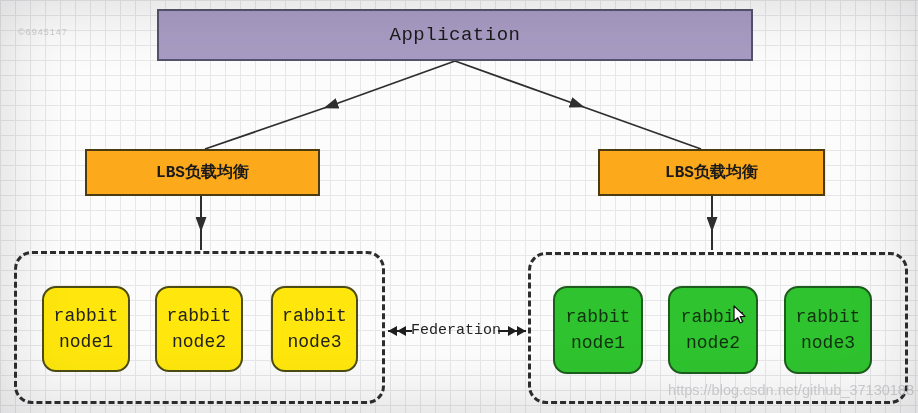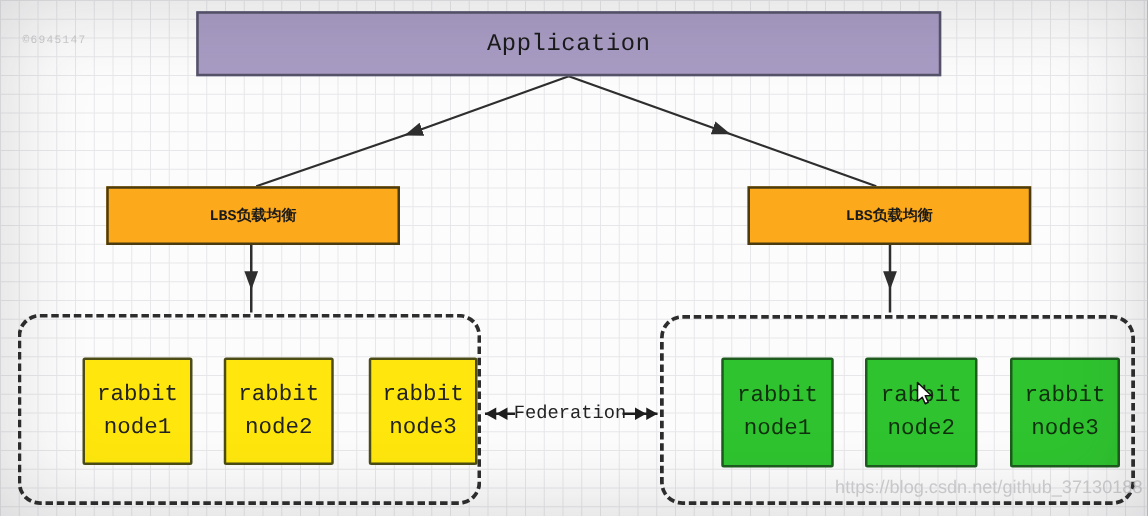--- a/index.html
+++ b/index.html
@@ -32,46 +32,45 @@
   .app-box{
     left:157px;top:9px;width:596px;height:52px;
     background:#a99cc4;
     border:2px solid #55536a;
     font-size:19px;
     letter-spacing:.5px;
   }
   .lbs-box{
     background:#fda91c;
     border:2px solid #4a3c10;
-    font-size:12px;
+    font-size:16px;
     font-weight:bold;
     height:47px;top:149px;
   }
   .lbs-left{left:85px;width:235px;}
   .lbs-right{left:598px;width:227px;}
   .cluster{
     position:absolute;
     border:3px dashed #2d2d2d;
     border-radius:18px;
     box-sizing:border-box;
     z-index:2;
   }
   .cluster-left{left:14px;top:251px;width:371px;height:153px;}
   .cluster-right{left:528px;top:252px;width:380px;height:152px;}
   .node{
     position:absolute;
     display:flex;align-items:center;justify-content:center;
     box-sizing:border-box;
-    border-radius:2px;
+    border-radius:14px;
     font-size:18px;
     line-height:1.45;
     text-align:center;
     white-space:pre-line;
     z-index:3;
-    margin-left:24px;
   }
   .node-yellow{
     background:#ffe70d;
     border:2px solid #4c4c14;
     color:#222;
     top:286px;height:86px;
   }
   .node-green{
     background:#2fc42f;
     border:2px solid #1d5c1d;
@@ -86,21 +85,21 @@
   .gn3{left:784px;width:88px;}
   .federation-label{
     position:absolute;
     left:405px;top:319px;width:96px;height:24px;
     line-height:24px;text-align:right;
     font-size:15px;color:#222;
     z-index:3;
   }
   .wm-top{
     position:absolute;left:18px;top:27px;
-    font-family:Liberation Mono, monospace;
+    font-family:Liberation Sans, sans-serif;
     font-size:9px;color:#b9b9bc;opacity:.7;
     letter-spacing:1px;
     z-index:4;
   }
   .wm-bottom{
     position:absolute;right:4px;top:382px;
     font-family:"Liberation Sans",sans-serif;
     font-size:14.5px;color:#c9c9cb;opacity:.85;
     z-index:5;
   }

